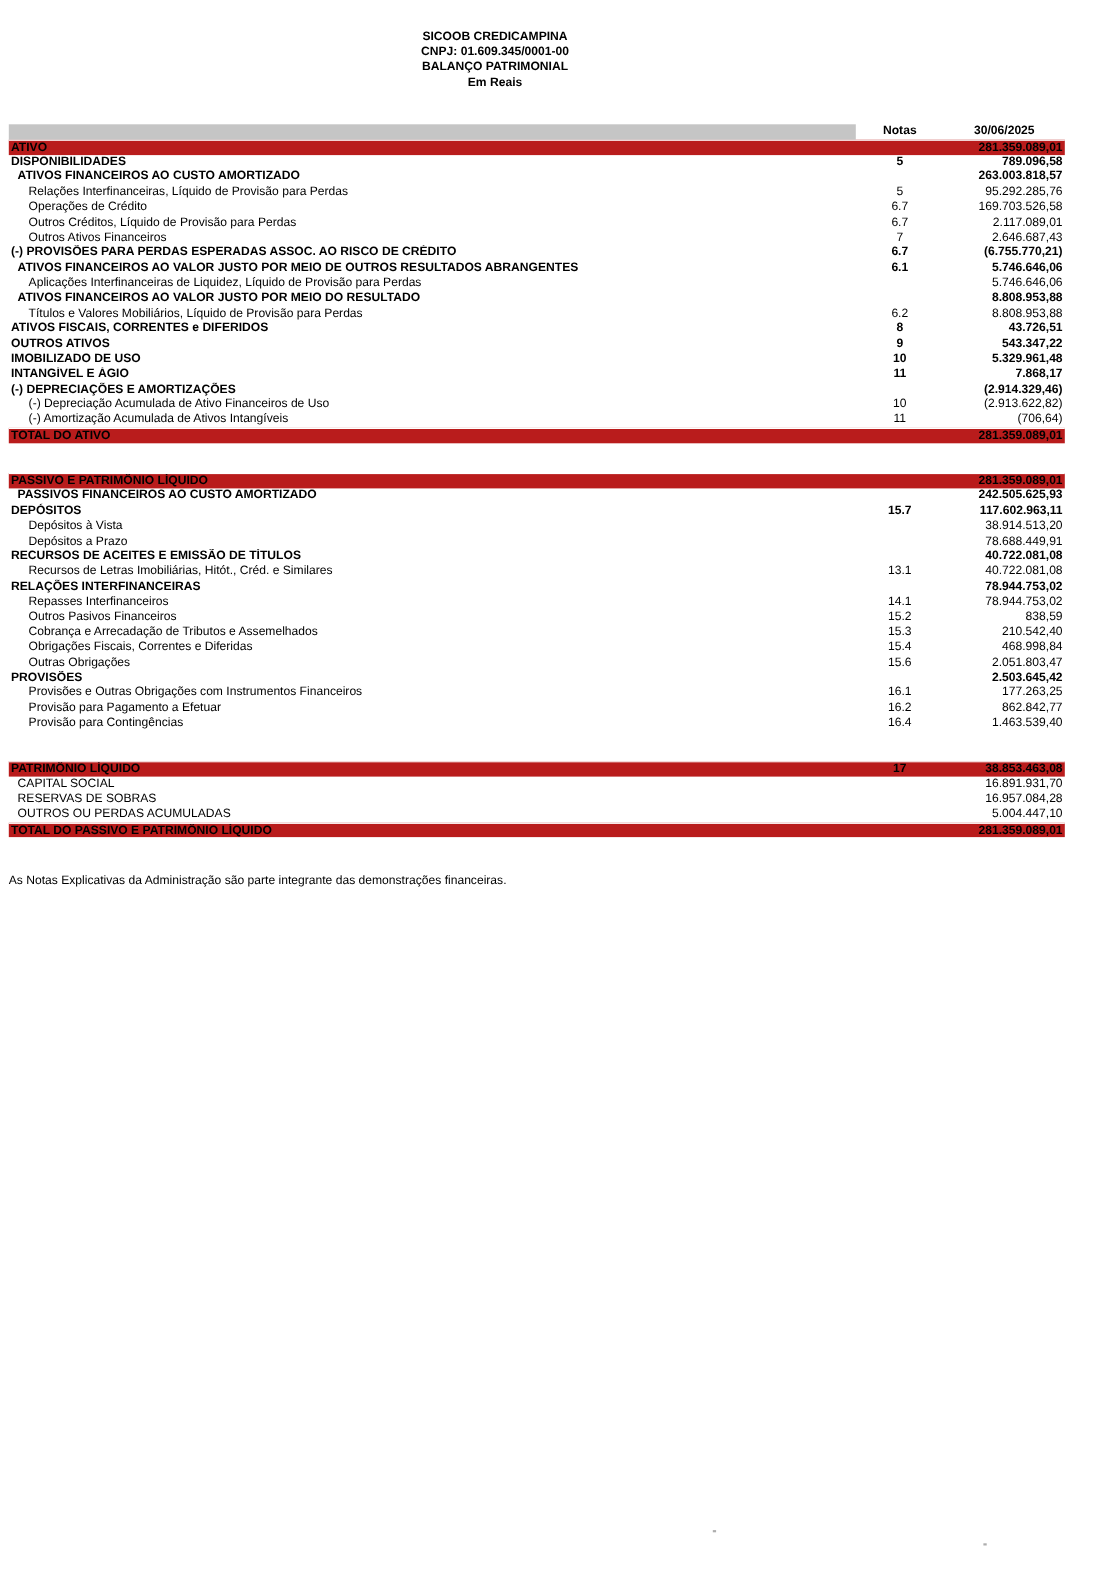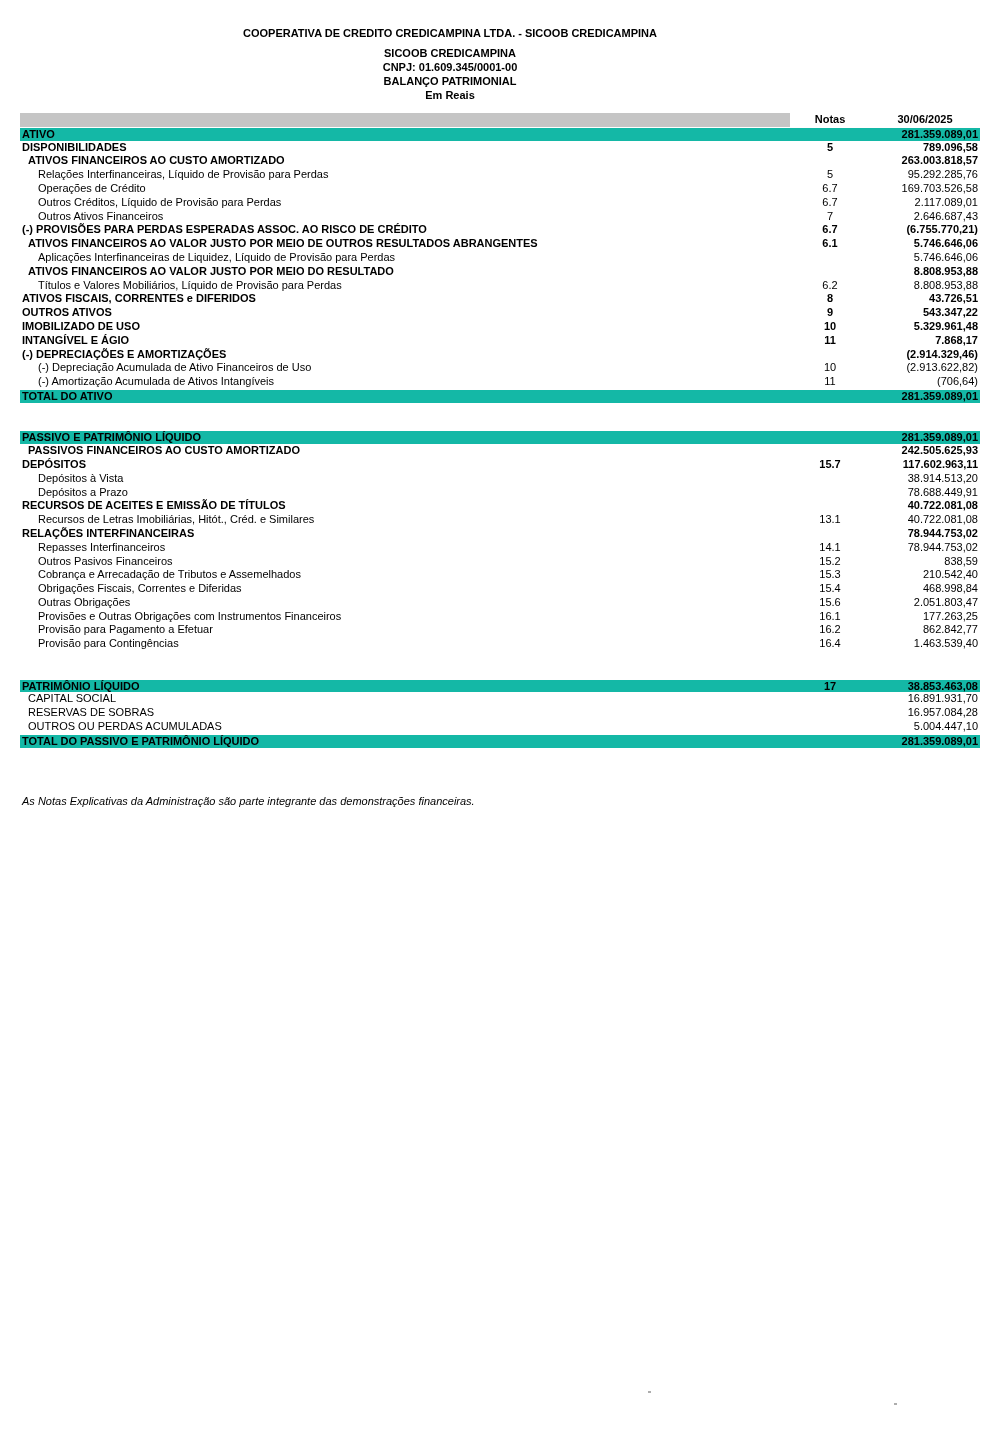--- a/index.html
+++ b/index.html
@@ -9,52 +9,51 @@
     font-family:"Liberation Sans", sans-serif;
     color:#000000;
     -webkit-font-smoothing:antialiased;
   }
   .doc-header {
     position:absolute; top:26px; left:0; width:900px;
     text-align:center; font-weight:bold; font-size:11px; line-height:14px;
   }
   .doc-header .title { margin-bottom:6px; }
   .balance-table {
-    position:absolute; top:113px; left:20px; width:960px;
+    position:absolute; top:113px; left:8px; width:960px;
     font-size:11px;
   }
   .row {
     display:flex; height:13.8px; line-height:13.9px; align-items:stretch;
     white-space:nowrap;
   }
   .row .desc { flex:1; overflow:hidden; }
   .row .notas { width:80px; text-align:center; }
   .row .value { width:110px; text-align:right; padding-right:2px; }
   .row.bold { font-weight:bold; }
-  .row.gray { background:#14b8a6; border-top:1px solid #ffffff; }
+  .row.gray { background:#b91c1c; border-top:1px solid #ffffff; }
   .row.head { font-weight:bold; }
   .row.head .desc { background:#c5c5c5; }
   .row.head .value { text-align:center; padding-right:0; }
   .ind0 { padding-left:2px; }
   .ind1 { padding-left:8px; }
   .ind2 { padding-left:18px; }
   .section.gap-before { margin-top:27.6px; }
   .footer-note {
-    position:absolute; left:22px; top:794px;
-    font-size:11px; line-height:14px;font-style:italic;
+    position:absolute; left:8px; top:794px;
+    font-size:11px; line-height:14px;
   }
   .speck { position:absolute; background:#adadad; }
   .speck.s1 { left:648px; top:1391px; width:3px; height:2px; }
   .speck.s2 { left:894px; top:1403px; width:3px; height:2px; }
 </style>
 </head>
 <body>
 
 <div class="doc-header">
-  <div class="title">COOPERATIVA DE CREDITO CREDICAMPINA LTDA. - SICOOB CREDICAMPINA</div>
   <div>SICOOB CREDICAMPINA</div>
   <div>CNPJ: 01.609.345/0001-00</div>
   <div>BALANÇO PATRIMONIAL</div>
   <div>Em Reais</div>
 </div>
 
 <div class="balance-table">
   <div class="row head">
     <span class="desc"></span>
     <span class="notas">Notas</span>
@@ -222,20 +221,25 @@
         <div class="row">
     <span class="desc ind2">Obrigações Fiscais, Correntes e Diferidas</span>
     <span class="notas">15.4</span>
     <span class="value">468.998,84</span>
   </div>
         <div class="row">
     <span class="desc ind2">Outras Obrigações</span>
     <span class="notas">15.6</span>
     <span class="value">2.051.803,47</span>
   </div>
+        <div class="row bold">
+    <span class="desc ind0">PROVISÕES</span>
+    <span class="notas"></span>
+    <span class="value">2.503.645,42</span>
+  </div>
         <div class="row">
     <span class="desc ind2">Provisões e Outras Obrigações com Instrumentos Financeiros</span>
     <span class="notas">16.1</span>
     <span class="value">177.263,25</span>
   </div>
         <div class="row">
     <span class="desc ind2">Provisão para Pagamento a Efetuar</span>
     <span class="notas">16.2</span>
     <span class="value">862.842,77</span>
   </div>

